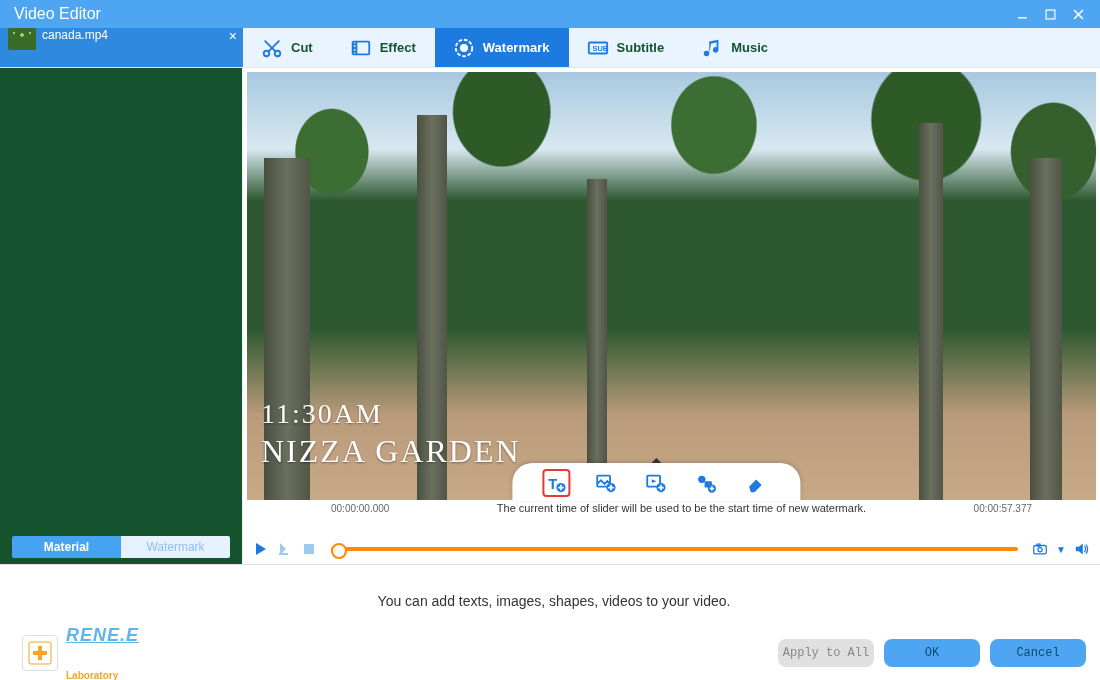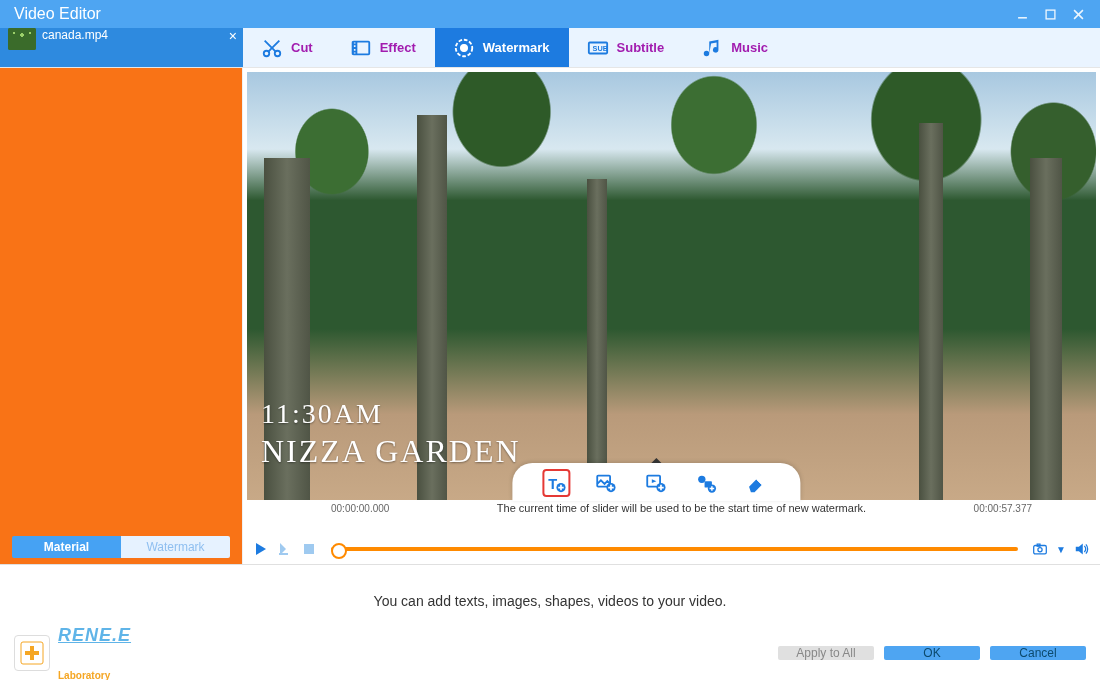--- a/index.html
+++ b/index.html
@@ -21,29 +21,29 @@
 .filetab .thumb { width:28px; height:22px; background:#3a6b2a; border-radius:2px; position:relative; overflow:hidden; }
 .filetab .thumb::before{content:"";position:absolute;inset:0;background:
   radial-gradient(3px 3px at 6px 5px,#9bcf6a 50%,transparent 51%),
   radial-gradient(4px 4px at 14px 7px,#9bcf6a 50%,transparent 51%),
   radial-gradient(3px 3px at 22px 5px,#9bcf6a 50%,transparent 51%),
   linear-gradient(#3a6b2a,#3a6b2a);}
 .filetab .closex { position:absolute; right:6px; font-size:14px; }
 
 
 .toolbar { flex:1; background:#eaf4ff; display:flex; align-items:stretch; }
-.tbtn { display:flex; align-items:center; gap:8px; padding:0 18px; color:#a21caf; font-weight:600; font-size:13px; border-right:1px solid rgba(255,255,255,.0); }
+.tbtn { display:flex; align-items:center; gap:8px; padding:0 18px; color:#14532d; font-weight:600; font-size:13px; border-right:1px solid rgba(255,255,255,.0); }
 .tbtn.active { background:#1d7be0; color:#fff; }
 .tbtn .ico { display:flex; }
 .tbtn svg { width:22px; height:22px; }
 .tbtn.active svg { stroke:#fff; fill:#fff; }
 
 
 .mainrow { height: 496px; display:flex; }
-.sidebar { width: 243px; background:#f97316; position:relative; border-right:1px solid #f0f0f0; }
+.sidebar { width: 243px; background:#14532d; position:relative; border-right:1px solid #f0f0f0; }
 .sidetabs { position:absolute; bottom:0; left:0; right:0; height:28px; display:flex; padding:0 12px 6px; gap:0; }
 .sidetabs .st { flex:1; text-align:center; font-size:12px; line-height:22px; border-radius:2px 0 0 2px; }
 .sidetabs .st.active { background:#46a2f3; color:#fff; font-weight:600; }
 .sidetabs .st.inactive { background:#e6f2ff; color:#8fbff0; border-radius:0 2px 2px 0; }
 
 .preview-col { flex:1; display:flex; flex-direction:column; background:#fff; }
 .preview-wrap { flex:1; background:#000; position:relative; margin:4px 4px 0 4px; }
 
 
 .vidframe { position:absolute; inset:0; background:
@@ -83,30 +83,30 @@
 .timerow .tm-left{margin-left:80px;}
 .timerow .tm-right{margin-left:auto;margin-right:60px;}
 .controls{height:26px;display:flex;align-items:center;padding:0 8px 4px;gap:4px;}
 .controls .pbtn{width:20px;height:20px;display:flex;align-items:center;justify-content:center;}
 .controls svg{width:14px;height:14px;}
 .slider{flex:1;height:4px;background:#ff8a00;border-radius:2px;position:relative;margin:0 8px;}
 .slider::before{content:"";position:absolute;left:0;top:-4px;width:12px;height:12px;background:#fff;border:2px solid #ff8a00;border-radius:50%;}
 .rightctl{display:flex;gap:6px;align-items:center;}
 
 
-.footer { height:116px; border-top:1px solid #e0e0e0; position:relative; display:flex; flex-direction:column; }
+.footer { height:116px; border-top:1px solid #e0e0e0; position:relative; display:flex; flex-direction:column;padding-left:8px; }
 .hintrow { flex:1; display:flex; align-items:center; justify-content:center; font-size:14px; color:#333; }
 .btnrow { height:44px; display:flex; align-items:center; padding:0 14px 10px; gap:10px; }
 .logo { display:flex; align-items:center; gap:8px; }
 .logo-box{width:36px;height:36px;background:#fff;border:1px solid #ddd;border-radius:4px;display:flex;align-items:center;justify-content:center;}
 .logo-text{display:flex;flex-direction:column;line-height:1;}
 .logo-text .l1{color:#5fb4e8;font-weight:700;font-size:18px;font-style:italic;letter-spacing:1px;text-decoration:underline;}
 .logo-text .l2{color:#f5a623;font-size:10px;font-weight:600;margin-top:27px;}
 .btnrow .spacer{flex:1;}
-.btn{min-width:96px;height:14px;border-radius:2px;font-size:12px;display:flex;align-items:center;justify-content:center;cursor:pointer;}
+.btn{min-width:96px;height:28px;border-radius:8px;font-size:12px;display:flex;align-items:center;justify-content:center;cursor:pointer;font-family:Liberation Mono, monospace;}
 .btn.gray{background:#e0e0e0;color:#888;}
 .btn.blue{background:#4ea5f2;color:#0c4a6e;}
 </style>
 </head>
 <body>
 
 <div class="titlebar">
   <span class="t-icon">
     <svg viewBox="0 0 16 16">
         <rect x="1" y="3" width="14" height="10" rx="1" fill="#fff" opacity=".9"></rect>

